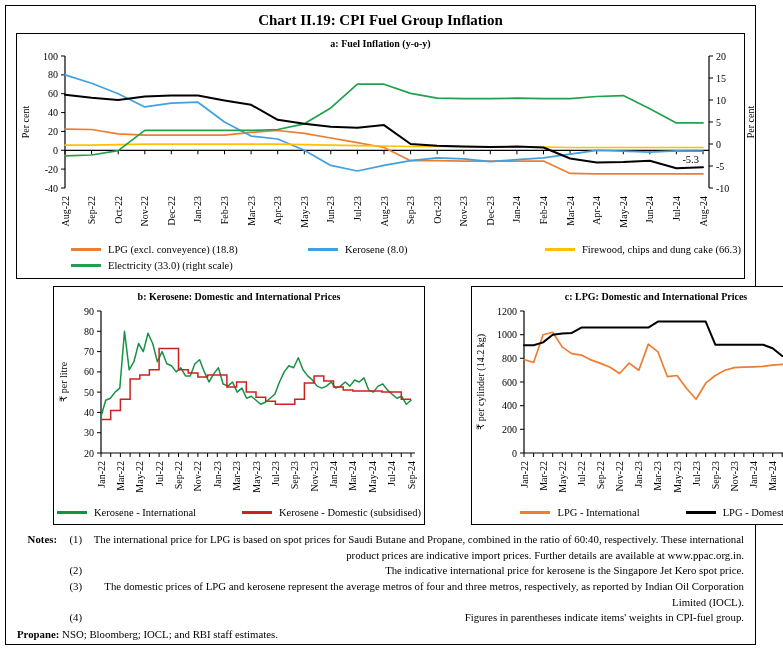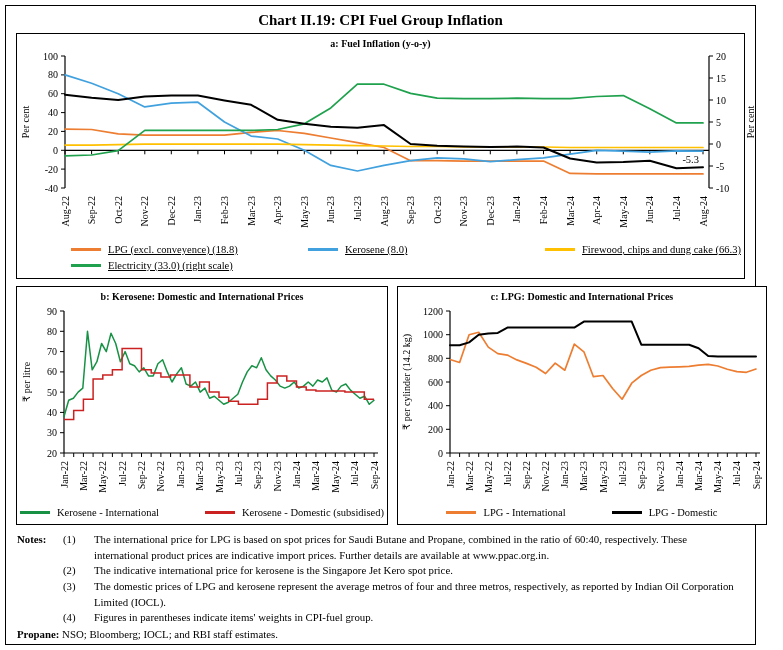--- a/index.html
+++ b/index.html
@@ -1,35 +1,35 @@
 <!DOCTYPE html>
 <html><head>
 <meta charset="utf-8">
 <style>
   html,body{margin:0;padding:0;background:#fff;}
   .page{width:761px;height:650px;box-sizing:border-box;padding:5px;background:#fff;
         font-family:"Liberation Serif","DejaVu Serif",serif;color:#000;}
   .frame{box-sizing:border-box;width:100%;height:100%;border:1.5px solid #000;padding:3px 6px;}
   .chart-title{text-align:center;font-weight:bold;font-size:15px;padding:3px 0 4px;}
-  .panel{border:1px solid #000;background:#fff;}
+  .panel{border:1px solid #000;background:#fff;margin-left:37px;}
   .panel-a{margin:0 4px 7px;padding:2px 0 4px;}
   .panel-title{text-align:center;font-weight:bold;font-size:10px;padding:2px 0 1px;}
   svg{display:block;margin:0 auto;}
   .legend-a .leg-row{display:grid;grid-template-columns:237px 237px 1fr;padding-left:54px;
-       font-size:10.5px;line-height:16px;text-decoration:underline;}
+       font-size:10.5px;line-height:16px;}
   .leg-item{white-space:nowrap;}
   .swatch{display:inline-block;width:30px;height:2.6px;margin-right:7px;vertical-align:middle;
        position:relative;top:-1px;}
   .panels-row{display:flex;gap:9px;margin:0 4px;}
   .panel-b{flex:0 0 372px;box-sizing:border-box;padding:2px 0 4px;}
   .panel-c{flex:1;box-sizing:border-box;padding:2px 0 4px;}
   .legend-bc .leg-row{display:flex;justify-content:center;gap:46px;font-size:10.5px;line-height:15px;}
   .panel-c .legend-bc .leg-row{justify-content:center;}
   .notes{margin:7px 5px 0;font-size:10.8px;line-height:1.45;}
-  .note-row{display:grid;grid-template-columns:40px 25px 1fr;column-gap:6px;}
+  .note-row{display:grid;grid-template-columns:40px 25px 1fr;column-gap:0;text-align:right;}
   .bold{font-weight:bold;}
   .sources-row{margin-top:1px;}
 </style>
 </head>
 <body>
 
 <div class="page">
   <div class="frame">
 
     <div class="chart-title">Chart II.19: CPI Fuel Group Inflation</div>

